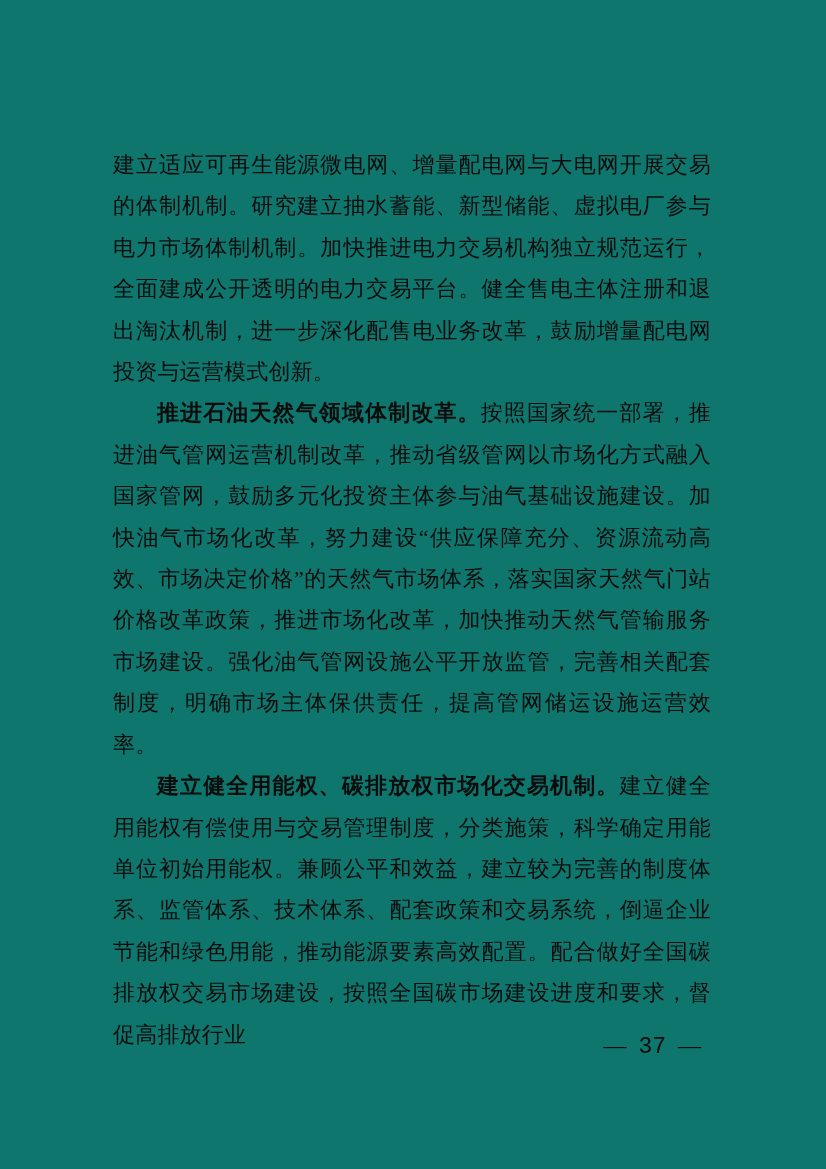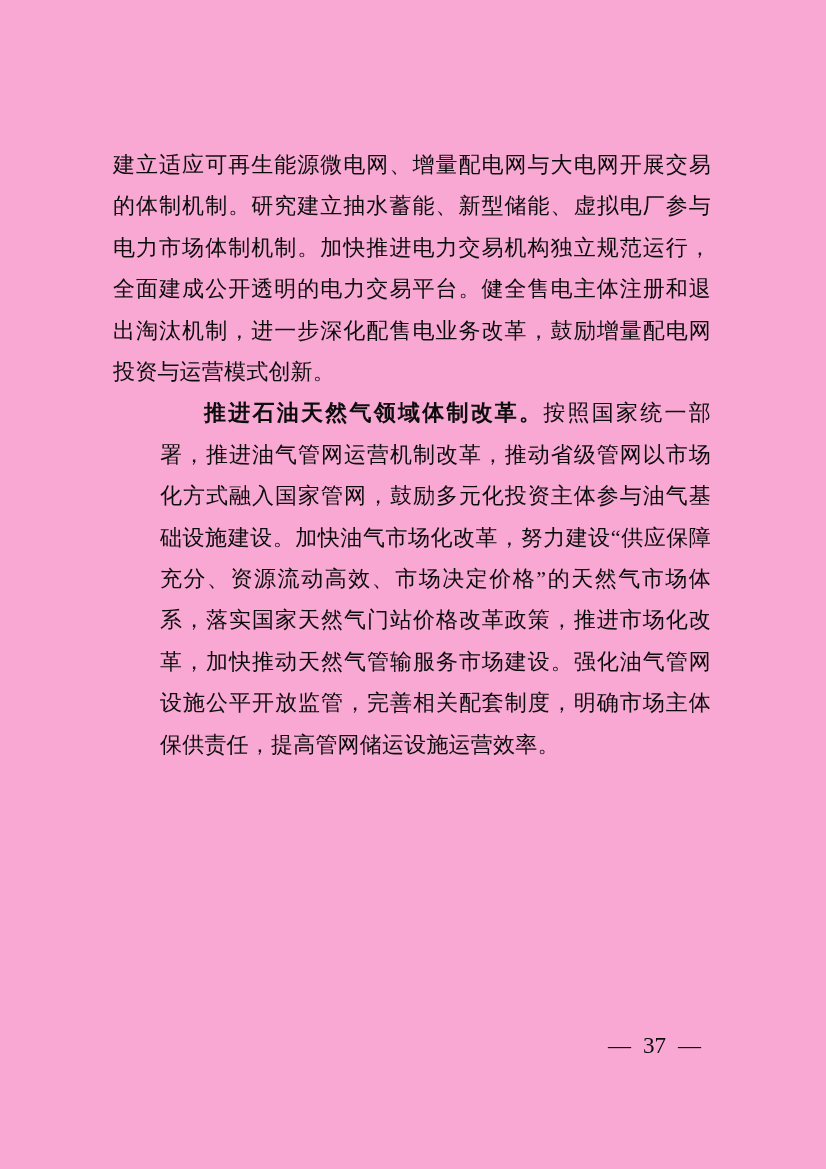--- a/index.html
+++ b/index.html
@@ -1,38 +1,38 @@
 <!DOCTYPE html>
 <html><head>
 <meta charset="utf-8">
 <style>
   html, body { margin: 0; padding: 0; background: #e8e8e8; }
   .page {
     position: relative;
     width: 826px;
     height: 1169px;
-    background: #f9a8d4;
+    background: #0f766e;
     font-family: "Liberation Serif", serif;
     color: #0c0c0c;
     overflow: hidden;
   }
   .doc-body {
     position: absolute;
     left: 113px;
     top: 144px;
     width: 598px;
     font-size: 22px;
     line-height: 41.4px;
     text-align: justify;
     text-justify: inter-ideograph;
     word-break: break-all;
     letter-spacing: 0.2px;
   }
   p.para { margin: 0; padding: 0; }
-  p.para.indent { text-indent: 2em; margin-left: 47px; }
+  p.para.indent { text-indent: 2em; }
   .lead-bold {
     font-weight: 700;
     font-family: "Liberation Sans", sans-serif;
   }
   p.heading {
     font-weight: 700;
     font-family: "Liberation Sans", sans-serif;
   }
   .body-text { font-weight: 400; }
   .footer {
@@ -40,29 +40,30 @@
     top: 1032px;
     left: 0;
     width: 701px;
     text-align: right;
     font-size: 23px;
     line-height: 28px;
     color: #0c0c0c;
     white-space: nowrap;
   }
   .footer .dash { letter-spacing: 0; }
-  .footer .page-num { margin: 16px 12px; }
+  .footer .page-num { margin: 16px 12px; font-family: Liberation Mono, monospace; }
 </style>
 </head>
 <body>
 
 <div class="page">
 
   <div class="doc-body">
       <p class="para"><span class="body-text">建立适应可再生能源微电网、增量配电网与大电网开展交易的体制机制。研究建立抽水蓄能、新型储能、虚拟电厂参与电力市场体制机制。加快推进电力交易机构独立规范运行，全面建成公开透明的电力交易平台。健全售电主体注册和退出淘汰机制，进一步深化配售电业务改革，鼓励增量配电网投资与运营模式创新。</span></p>
       <p class="para indent"><span class="lead-bold">推进石油天然气领域体制改革。</span><span class="body-text">按照国家统一部署，推进油气管网运营机制改革，推动省级管网以市场化方式融入国家管网，鼓励多元化投资主体参与油气基础设施建设。加快油气市场化改革，努力建设“供应保障充分、资源流动高效、市场决定价格”的天然气市场体系，落实国家天然气门站价格改革政策，推进市场化改革，加快推动天然气管输服务市场建设。强化油气管网设施公平开放监管，完善相关配套制度，明确市场主体保供责任，提高管网储运设施运营效率。</span></p>
+      <p class="para indent"><span class="lead-bold">建立健全用能权、碳排放权市场化交易机制。</span><span class="body-text">建立健全用能权有偿使用与交易管理制度，分类施策，科学确定用能单位初始用能权。兼顾公平和效益，建立较为完善的制度体系、监管体系、技术体系、配套政策和交易系统，倒逼企业节能和绿色用能，推动能源要素高效配置。配合做好全国碳排放权交易市场建设，按照全国碳市场建设进度和要求，督促高排放行业</span></p>
     </div>
 
   <div class="footer">
     <span class="dash">—</span><span class="page-num">37</span><span class="dash">—</span>
   </div>
 
 </div>
 
 </body></html>

